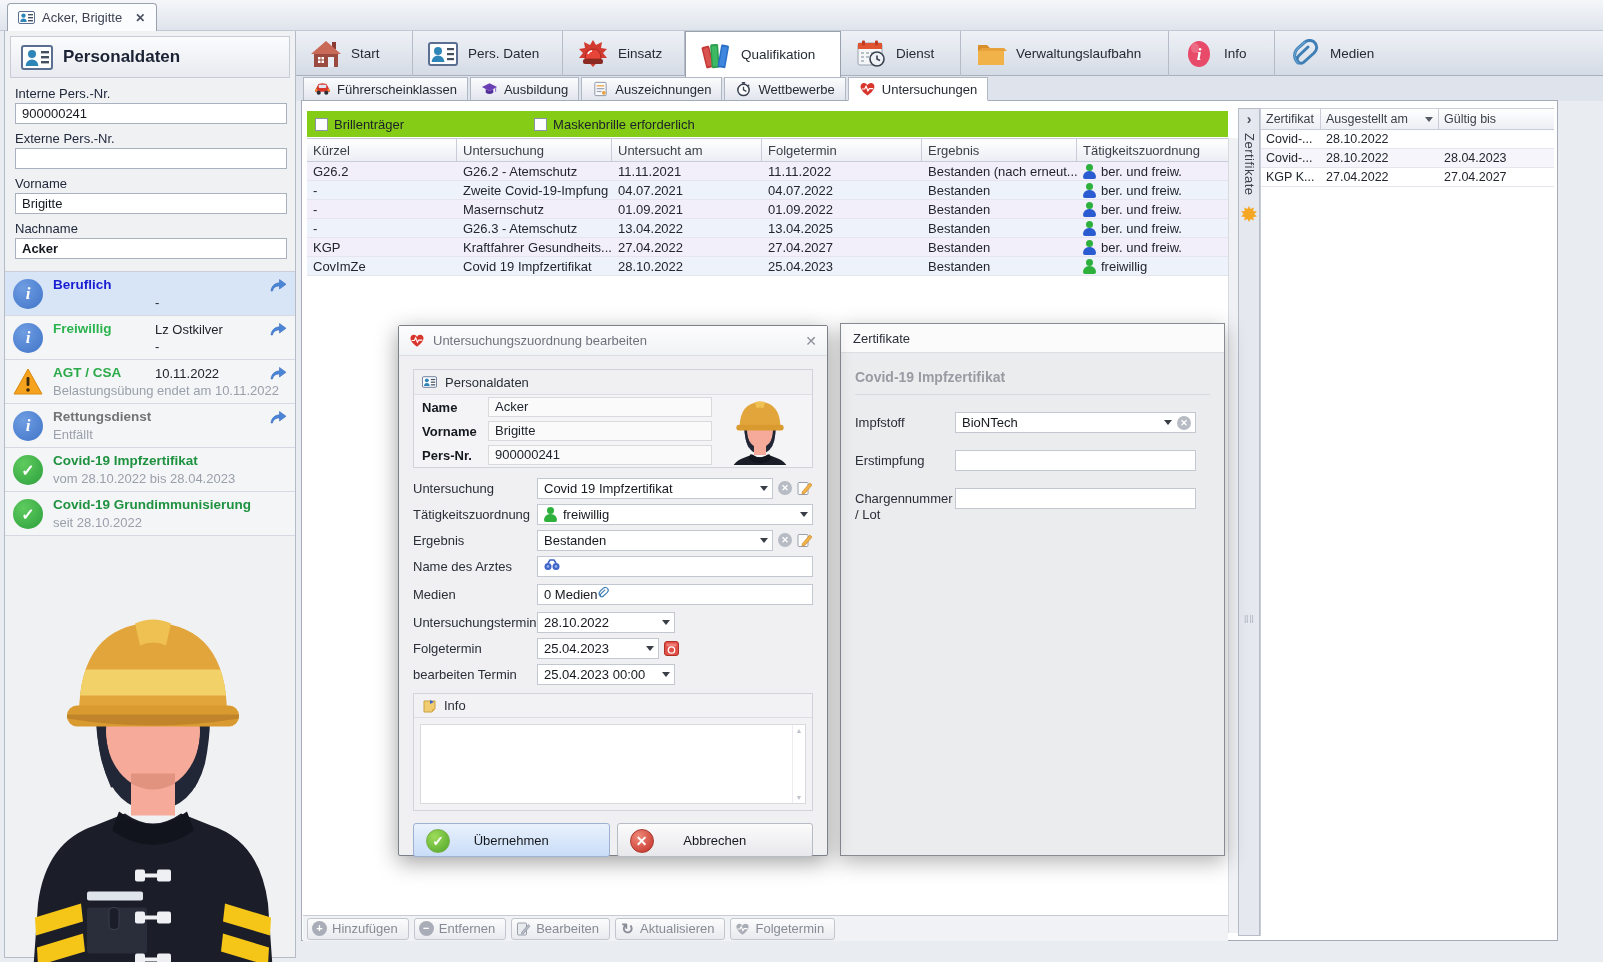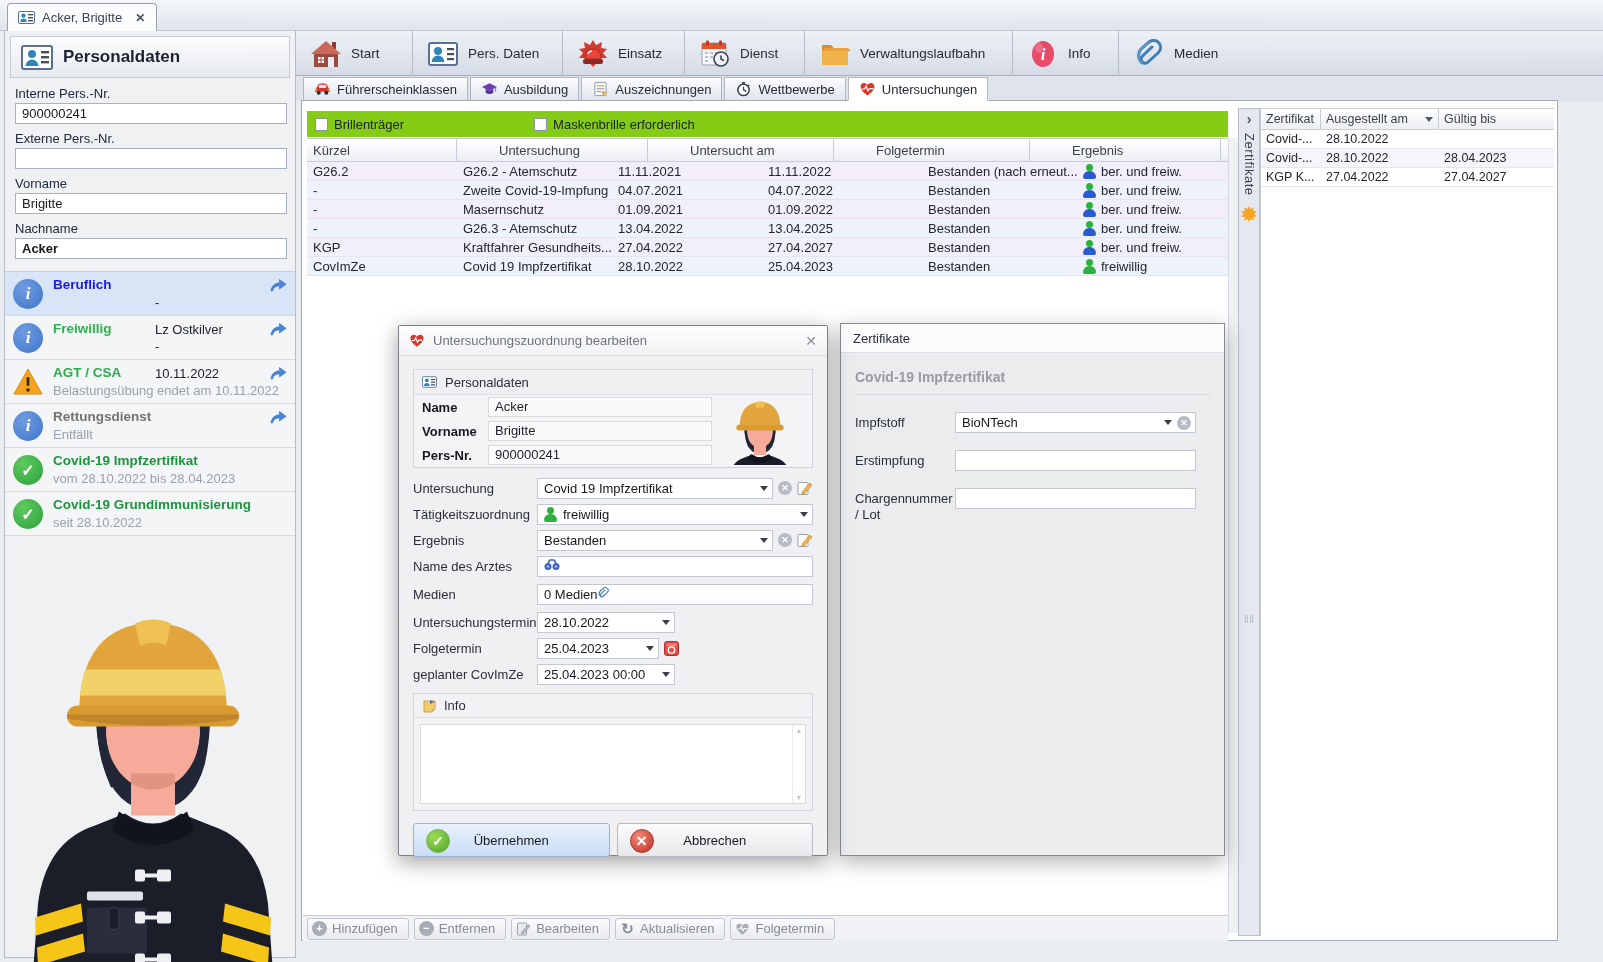--- a/index.html
+++ b/index.html
@@ -64,21 +64,21 @@
     background:#fff; border:1px solid #a5abb7; }
   .chk-bar { position:absolute; left:5px; top:10px; width:921px; height:26px; background:#84cc16;
     display:flex; align-items:center; }
   .chk-group { display:flex; align-items:center; gap:6px; }
   .chk-group.g1 { margin-left:8px; } .chk-group.g2 { margin-left:130px; }
   .chk-box { width:13px; height:13px; background:#fdfdfe; border:1px solid #8a94a6; }
   .chk-lbl { color:#1b202a; font-size:13px; }
 
   .thead { position:absolute; left:5px; top:37px; width:921px; height:24px; display:grid;
     grid-template-columns:150px 155px 150px 160px 155px 151px;
-    background:linear-gradient(#ffffff,#eceef4); border-top:1px solid #c9cdd7; border-bottom:1px solid #c9cdd7;gap:36px; }
+    background:linear-gradient(#ffffff,#eceef4); border-top:1px solid #c9cdd7; border-bottom:1px solid #c9cdd7; }
   .th { display:flex; align-items:center; padding:0 6px; border-right:1px solid #c9cdd7;
     color:#3b3f48; font-size:13px; }
   .tbody { position:absolute; left:5px; top:61px; width:921px; }
   .trow { display:grid; grid-template-columns:150px 155px 150px 160px 155px 151px; height:19px;
     border-bottom:1px solid #e6e4ef; }
   .trow:nth-child(odd) { background:#f2effa; }
   .trow:nth-child(even) { background:#eef3fb; }
   .tc { display:flex; align-items:center; gap:5px; padding:0 6px; font-size:13px; color:#23262e;
     white-space:nowrap; overflow:hidden; }
   .person-ic { position:relative; width:13px; height:15px; flex:0 0 13px; }
@@ -351,20 +351,37 @@
     </div>
     <div class="mtab" style="width:122px">
       <svg class="mt-ico" viewBox="0 0 32 30">
           <path d="M16 1 L19 6 L25 3 L24 9 L30 10 L26 14 L30 19 L24 19 L16 28 L8 19 L2 19 L6 14 L2 10 L8 9 L7 3 L13 6Z" fill="#d13b30"></path>
           <path d="M8 20 Q8 10 16 10 Q24 10 24 20Z" fill="#e8453a" stroke="#a82a20"></path>
           <path d="M11 15 Q12 12 15 12" stroke="#fff" stroke-width="1.6" fill="none"></path>
           <rect x="6" y="20" width="20" height="5" rx="2" fill="#8a2a22"></rect>
         </svg>
       <span>Einsatz</span>
     </div>
+    <div class="mtab active" style="width:156px">
+      <svg class="mt-ico" viewBox="0 0 32 30">
+          <g transform="rotate(-14 8 18)">
+            <rect x="4" y="6" width="8" height="22" rx="1.5" fill="#c53a38"></rect>
+            <rect x="5.5" y="8" width="5" height="18" fill="#d9534f"></rect>
+          </g>
+          <g transform="rotate(-4 16 18)">
+            <rect x="11" y="4" width="8" height="24" rx="1.5" fill="#2e9e4f"></rect>
+            <rect x="12.5" y="6" width="5" height="20" fill="#3db863"></rect>
+          </g>
+          <g transform="rotate(10 24 18)">
+            <rect x="19" y="5" width="8" height="23" rx="1.5" fill="#2a6fc8"></rect>
+            <rect x="20.5" y="7" width="5" height="19" fill="#3f86de"></rect>
+          </g>
+        </svg>
+      <span>Qualifikation</span>
+    </div>
     <div class="mtab" style="width:120px">
       <svg class="mt-ico" viewBox="0 0 32 30">
           <rect x="3" y="4" width="24" height="22" rx="2" fill="#f4f6f8" stroke="#9aa2ae"></rect>
           <rect x="3" y="4" width="24" height="6" fill="#e05430"></rect>
           <rect x="7" y="1.5" width="3" height="5" rx="1" fill="#c23a1e"></rect>
           <rect x="20" y="1.5" width="3" height="5" rx="1" fill="#c23a1e"></rect>
           <g fill="#b9c0ca">
             <rect x="6" y="13" width="3" height="2"></rect>
             <rect x="11" y="13" width="3" height="2"></rect>
             <rect x="16" y="13" width="3" height="2"></rect>
@@ -768,21 +785,21 @@
       </div>
       <span class="side-ic">
           <svg width="15" height="15" viewBox="0 0 15 15">
             <rect x="0.5" y="0.5" width="14" height="14" rx="2.5" fill="#e05048" stroke="#b03028"></rect>
             <rect x="2.5" y="2.5" width="10" height="3" fill="#f08078"></rect>
             <circle cx="7.5" cy="9" r="3.2" fill="none" stroke="#fff" stroke-width="1.3"></circle>
           </svg>
         </span>
     </div>
     <div class="frow" style="margin-top:4px">
-      <span class="flab">geplanter CovImZe</span>
+      <span class="flab">bearbeiten Termin</span>
       <div class="combo w-date">
         <span class="tx">25.04.2023 00:00</span>
           <span class="dd"></span>
       </div>
     </div>
 
     <div class="info-box">
       <div class="info-head">
         <svg width="15" height="14" viewBox="0 0 15 14">
             <path d="M2 2 h11 v8 l-3 3 H2Z" fill="#f2cc70" stroke="#caa044"></path>

